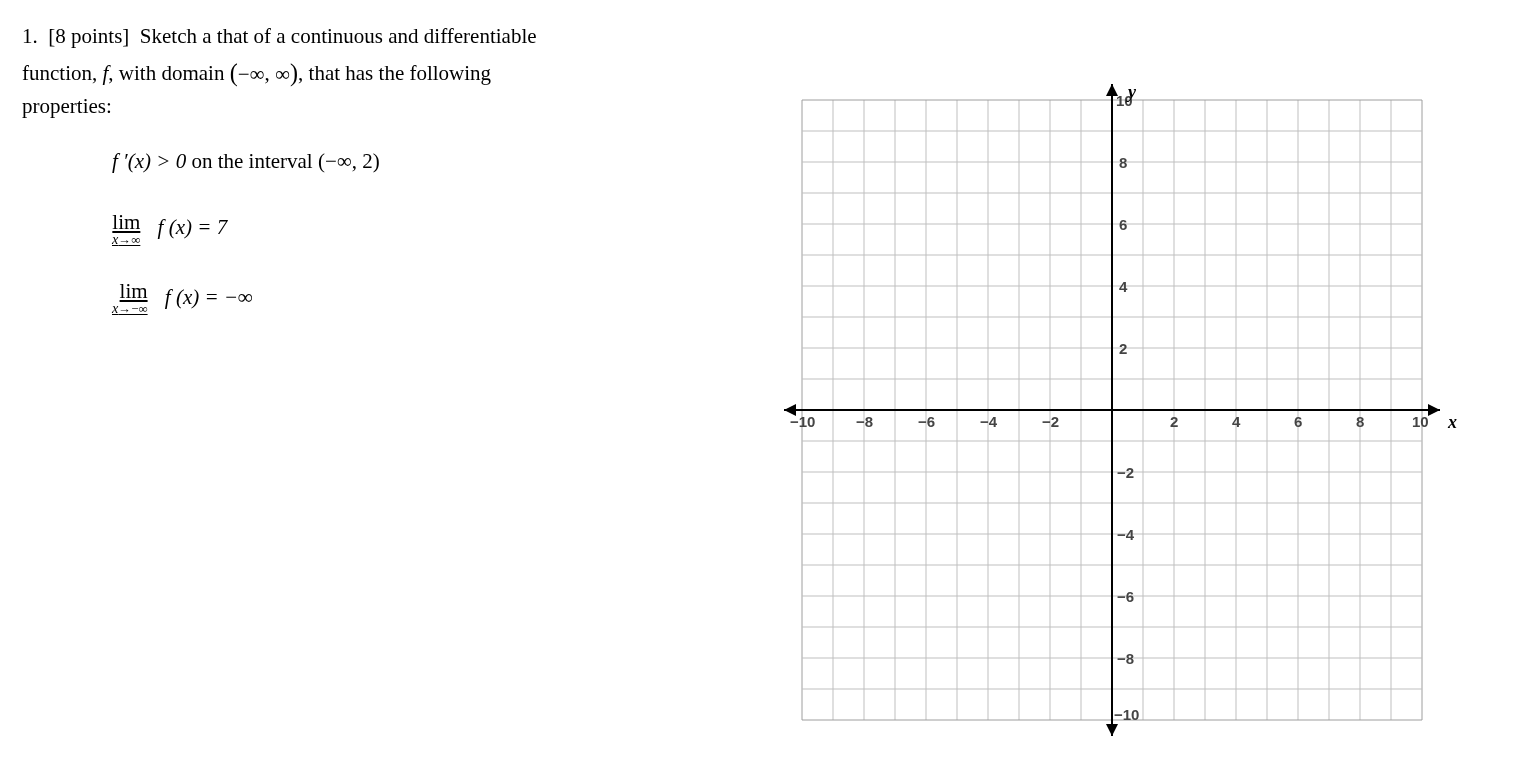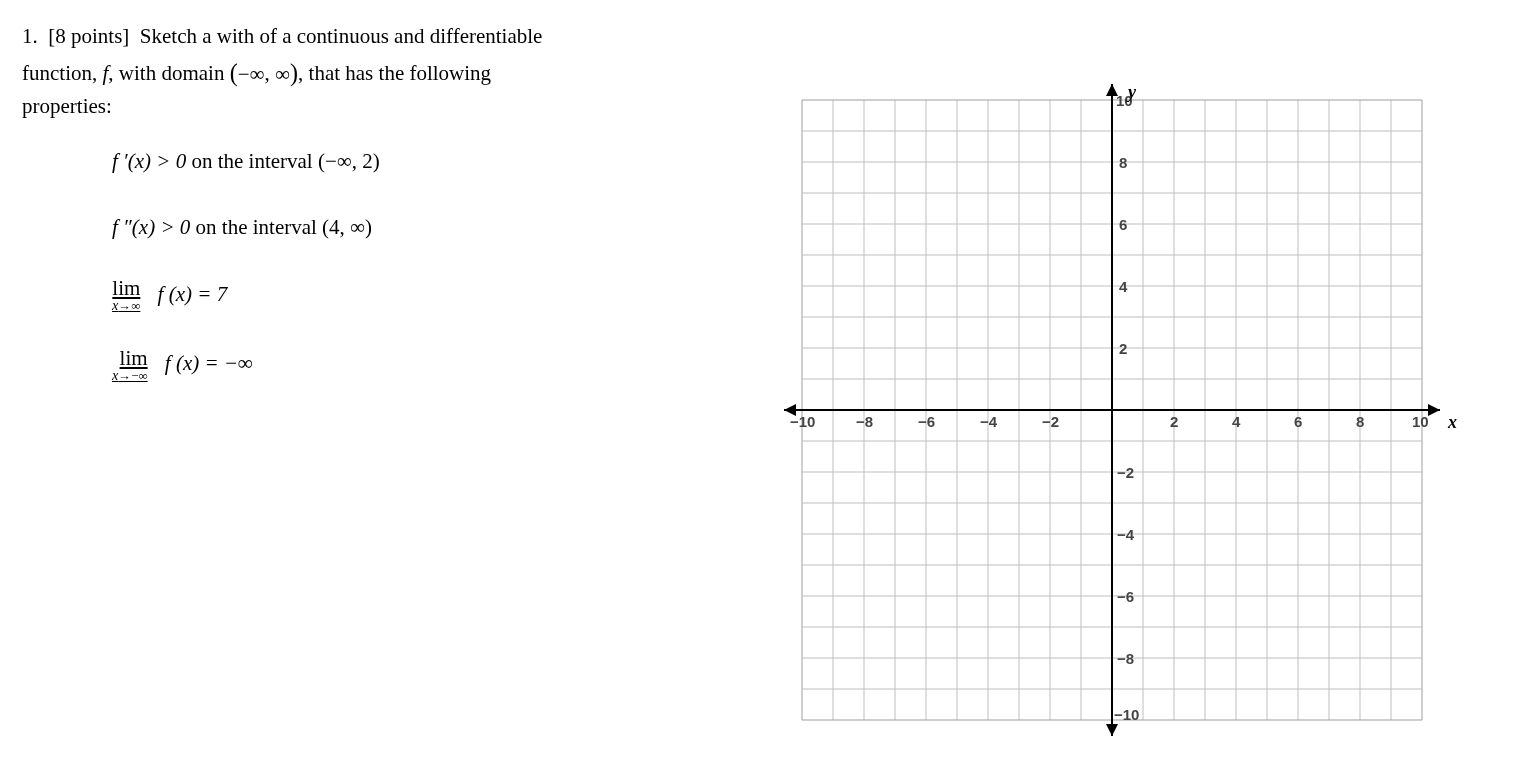--- a/index.html
+++ b/index.html
@@ -81,31 +81,28 @@
 </style>
 </head>
 <body>
 
 <div class="page">
 
   <div class="textcol">
     <div class="intro">
       <span>1.</span>
       &nbsp;<span>[8 points]</span>
-      &nbsp;<span>Sketch a with of a continuous and differentiable</span><br>
+      &nbsp;<span>Sketch a that of a continuous and differentiable</span><br>
       <span>function, </span><span class="fn">f</span><span>, with domain </span><span class="lpar">(</span><span class="inf">−∞</span><span>, </span><span class="inf">∞</span><span class="rpar">)</span><span>, that has the following</span><br>
       <span>properties:</span>
     </div>
 
     <div class="props">
       <div class="prop">
         <span>f ′(x) &gt; 0</span><span class="up"> on the interval </span><span class="up">(−∞, 2)</span>
-      </div>
-      <div class="prop">
-        <span>f ″(x) &gt; 0</span><span class="up"> on the interval </span><span class="up">(4, ∞)</span>
       </div>
       <div class="prop">
         <span class="limit">
           <span class="top">lim</span>
           <span class="bot"><span class="fn">x</span><span class="arr">→∞</span></span>
         </span>
         <span>f (x) = 7</span>
       </div>
       <div class="prop">
         <span class="limit">

